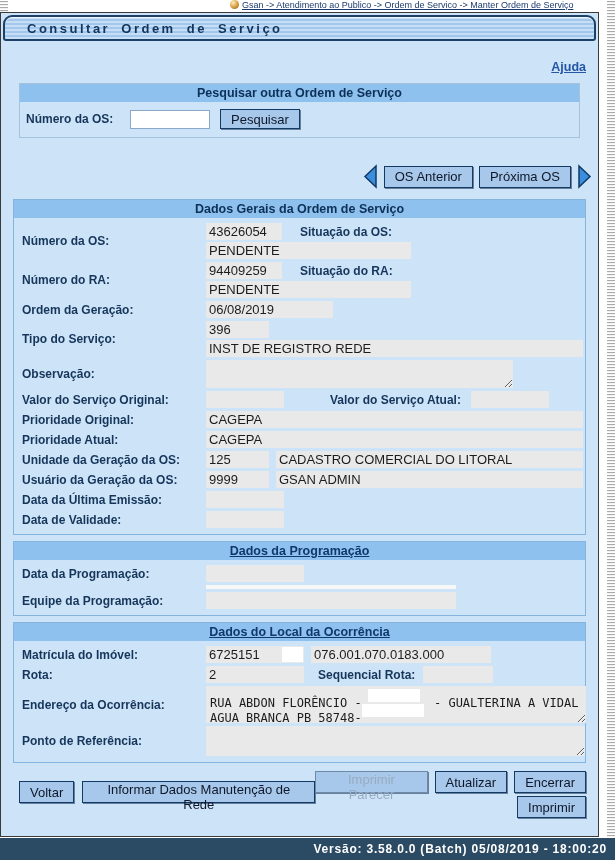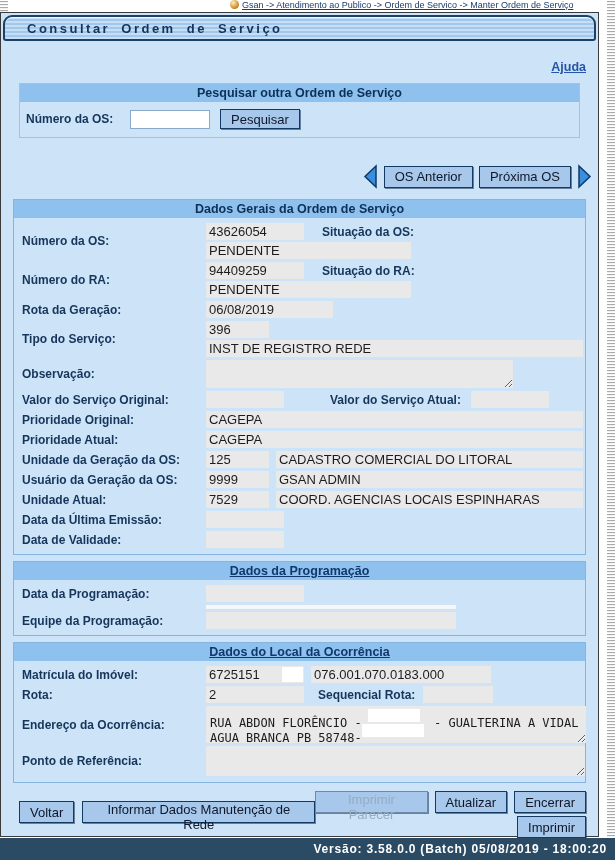--- a/index.html
+++ b/index.html
@@ -40,21 +40,21 @@
   .panel-header.link { text-decoration:underline; color:#10386b; cursor:pointer; }
 
   .row { display:flex; align-items:center; margin:3px 0; padding-left:8px; }
   .lbl { flex:0 0 184px; font-weight:bold; font-size:12px; color:#15355b; }
   .lbl.inline { flex:0 0 auto; }
   .stack { display:flex; flex-direction:column; gap:2px; }
   .line { display:flex; align-items:center; }
 
   .rofield { background:#e9e9e9; height:17px; line-height:17px; font-size:13px; color:#1c1c1c;
     padding:0 3px; overflow:hidden; white-space:nowrap; }
-  .w63{width:63px}.w76{width:78px}.w96{width:98px}.w98{width:98px}.w127{width:127px}
+  .w63{width:63px}.w76{width:78px}.w96{width:76px}.w98{width:98px}.w127{width:127px}
   .w180{width:180px}.w205{width:205px}.w250{width:250px}.w305{width:307px}.w375{width:377px}
 
   textarea.ta { background:#e9e9e9; border:0; outline:none; resize:both; font-size:12px;
     color:#1c1c1c; padding:10px 4px; display:block; }
   .ta.obs { width:307px; height:28px; font-family:"Liberation Sans",sans-serif; }
   .ta.mono { width:380px; height:37px; font-family:"DejaVu Sans Mono",monospace; line-height:15px; white-space:pre; }
   .ta.ponto { width:380px; height:30px; font-family:"Liberation Sans",sans-serif; }
 
   .patch { position:absolute; background:#ffffff; }
   .rel { position:relative; }
@@ -133,21 +133,21 @@
         <div class="stack">
           <div class="line">
             <span class="rofield w96">94409259</span>
             <span class="lbl inline" style="margin-left:18px;">Situação do RA:</span>
           </div>
           <span class="rofield w205">PENDENTE</span>
         </div>
       </div>
 
       <div class="row">
-        <span class="lbl">Rota da Geração:</span>
+        <span class="lbl">Ordem da Geração:</span>
         <span class="rofield w127">06/08/2019</span>
       </div>
 
       <div class="row">
         <span class="lbl">Tipo do Serviço:</span>
         <div class="stack">
           <span class="rofield w63">396</span>
           <span class="rofield w375">INST DE REGISTRO REDE</span>
         </div>
       </div>
@@ -179,25 +179,20 @@
         <span class="rofield w63">125</span>
         <span class="rofield w305" style="margin-left:7px;">CADASTRO COMERCIAL DO LITORAL</span>
       </div>
 
       <div class="row">
         <span class="lbl">Usuário da Geração da OS:</span>
         <span class="rofield w63">9999</span>
         <span class="rofield w305" style="margin-left:7px;">GSAN ADMIN</span>
       </div>
 
-      <div class="row">
-        <span class="lbl">Unidade Atual:</span>
-        <span class="rofield w63">7529</span>
-        <span class="rofield w305" style="margin-left:7px;">COORD. AGENCIAS LOCAIS ESPINHARAS</span>
-      </div>
 
       <div class="row">
         <span class="lbl">Data da Última Emissão:</span>
         <span class="rofield w76"></span>
       </div>
 
       <div class="row" style="margin-bottom:6px;">
         <span class="lbl">Data de Validade:</span>
         <span class="rofield w76"></span>
       </div>

